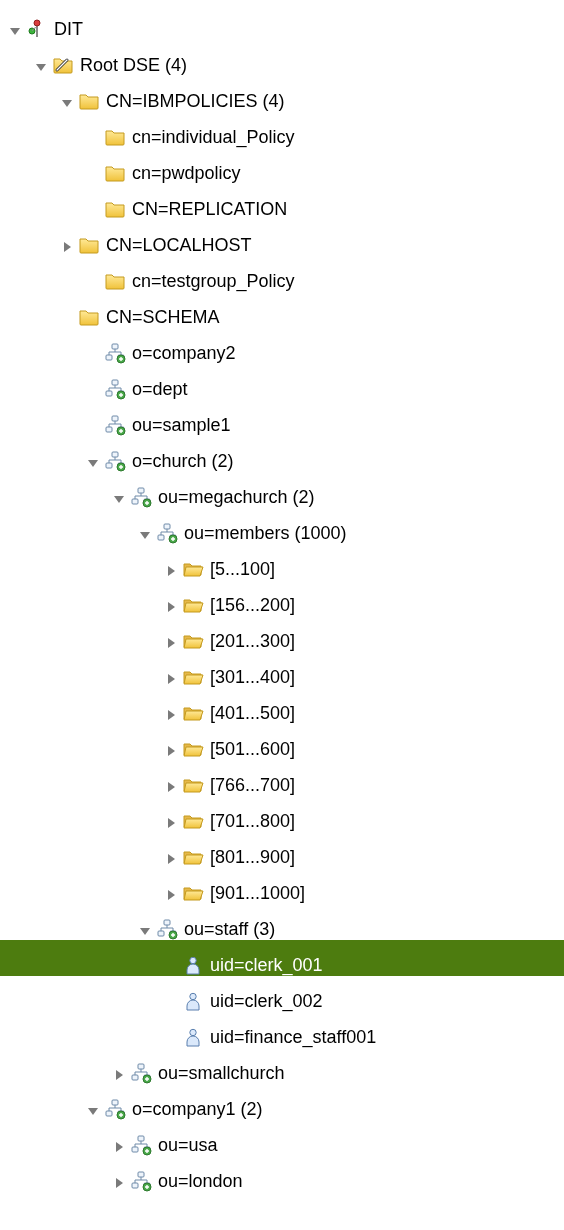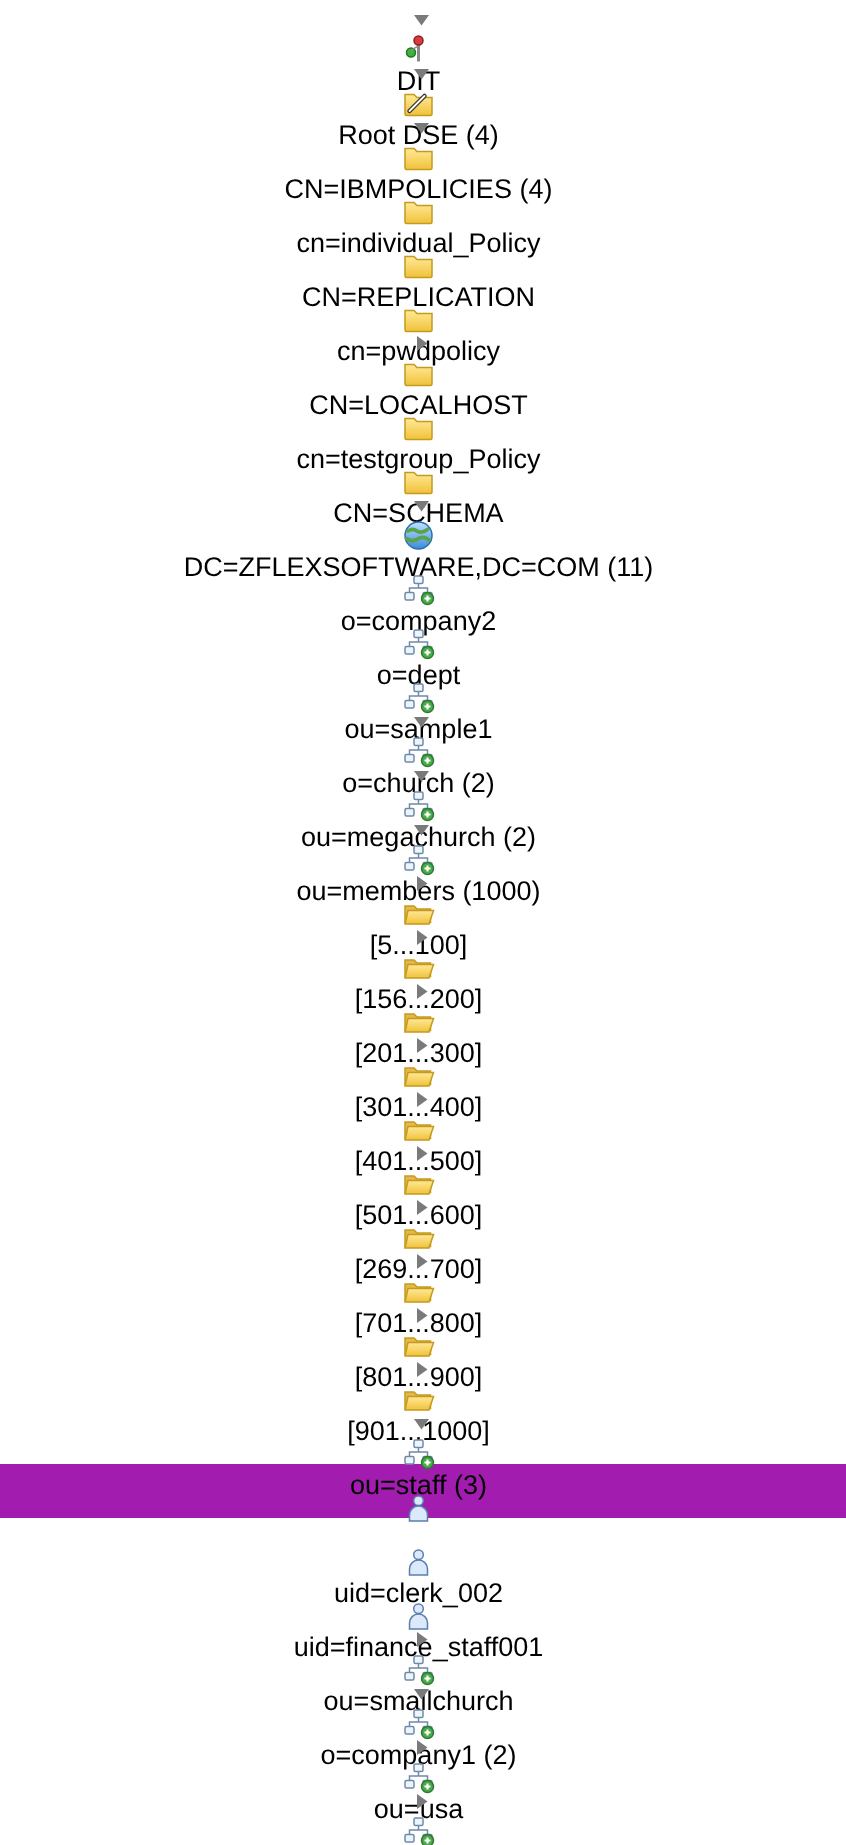--- a/index.html
+++ b/index.html
@@ -9,25 +9,24 @@
     font-family: -apple-system, "Helvetica Neue", Arial, sans-serif;
     font-size: 18px;
     color: #000;
     background: #fff;
     width: 564px;
     position: relative;
   }
   .tree { padding-top: 4px; }
   .row {
     display: flex;
-    align-items: center;
+    align-items: flex-end;
     height: 36px;
     white-space: nowrap;
     cursor: default;
-    flex-direction: column;
   }
   .indent { display: inline-block; flex: 0 0 auto; }
   .arrow {
     width: 18px;
     height: 18px;
     flex: 0 0 18px;
     display: inline-flex;
     align-items: center;
     justify-content: center;
     margin-right: 2px;
@@ -38,23 +37,22 @@
     height: 22px;
     flex: 0 0 22px;
     display: inline-flex;
     align-items: center;
     justify-content: center;
     margin-right: 6px;
   }
   .icon svg { display: block; }
   .label { padding-right: 6px; }
   .selected {
-    background: #a21caf;
+    background: #4d7c0f;
     color: #fff;
-    font-style: italic;
   }
 </style>
 </head>
 <body>
 
 <div class="tree" id="tree">
     <div class="row">
       <span class="indent" style="width: 6px;"></span>
       <span class="arrow">
         <svg viewBox="0 0 12 12" width="12" height="12">
@@ -112,33 +110,33 @@
       <span class="label">cn=individual_Policy</span>
     </div>
     <div class="row">
       <span class="indent" style="width: 84px;"></span>
       <span class="arrow"></span>
       <span class="icon">
         <svg viewBox="0 0 22 22" width="22" height="22">
       <path d="M2 5 h6 l2 2 h10 v11 a1 1 0 0 1 -1 1 H3 a1 1 0 0 1 -1 -1 Z" fill="url(#fgrad)" stroke="#c49a1f" stroke-width="1"></path>
     </svg>
       </span>
+      <span class="label">cn=pwdpolicy</span>
+    </div>
+    <div class="row">
+      <span class="indent" style="width: 84px;"></span>
+      <span class="arrow"></span>
+      <span class="icon">
+        <svg viewBox="0 0 22 22" width="22" height="22">
+      <path d="M2 5 h6 l2 2 h10 v11 a1 1 0 0 1 -1 1 H3 a1 1 0 0 1 -1 -1 Z" fill="url(#fgrad)" stroke="#c49a1f" stroke-width="1"></path>
+    </svg>
+      </span>
       <span class="label">CN=REPLICATION</span>
     </div>
     <div class="row">
-      <span class="indent" style="width: 84px;"></span>
-      <span class="arrow"></span>
-      <span class="icon">
-        <svg viewBox="0 0 22 22" width="22" height="22">
-      <path d="M2 5 h6 l2 2 h10 v11 a1 1 0 0 1 -1 1 H3 a1 1 0 0 1 -1 -1 Z" fill="url(#fgrad)" stroke="#c49a1f" stroke-width="1"></path>
-    </svg>
-      </span>
-      <span class="label">cn=pwdpolicy</span>
-    </div>
-    <div class="row">
       <span class="indent" style="width: 58px;"></span>
       <span class="arrow">
         <svg viewBox="0 0 12 12" width="12" height="12">
           <path d="M3 1 L10 6 L3 11 Z" fill="#7a7a7a"></path>
         </svg>
       </span>
       <span class="icon">
         <svg viewBox="0 0 22 22" width="22" height="22">
       <path d="M2 5 h6 l2 2 h10 v11 a1 1 0 0 1 -1 1 H3 a1 1 0 0 1 -1 -1 Z" fill="url(#fgrad)" stroke="#c49a1f" stroke-width="1"></path>
     </svg>
@@ -159,35 +157,20 @@
       <span class="indent" style="width: 58px;"></span>
       <span class="arrow"></span>
       <span class="icon">
         <svg viewBox="0 0 22 22" width="22" height="22">
       <path d="M2 5 h6 l2 2 h10 v11 a1 1 0 0 1 -1 1 H3 a1 1 0 0 1 -1 -1 Z" fill="url(#fgrad)" stroke="#c49a1f" stroke-width="1"></path>
     </svg>
       </span>
       <span class="label">CN=SCHEMA</span>
     </div>
     <div class="row">
-      <span class="indent" style="width: 58px;"></span>
-      <span class="arrow">
-        <svg viewBox="0 0 12 12" width="12" height="12">
-          <path d="M1 3 L11 3 L6 10 Z" fill="#7a7a7a"></path>
-        </svg>
-      </span>
-      <span class="icon">
-        <svg viewBox="0 0 22 22" width="22" height="22">
-      <circle cx="11" cy="11" r="9" fill="url(#ggrad)" stroke="#2b6fb3"></circle>
-      <path d="M4 8 q3 -2 6 0 q3 2 7 -1 M3 13 q4 3 8 0 q3 -2 7 1" stroke="#5aa24b" stroke-width="2.5" fill="none" stroke-linecap="round"></path>
-    </svg>
-      </span>
-      <span class="label">DC=ZFLEXSOFTWARE,DC=COM (11)</span>
-    </div>
-    <div class="row">
       <span class="indent" style="width: 84px;"></span>
       <span class="arrow"></span>
       <span class="icon">
         <svg viewBox="0 0 22 22" width="22" height="22">
       <rect x="8" y="2" width="6" height="5" rx="1" fill="#eef4fb" stroke="#6f8aa8"></rect>
       <rect x="2" y="13" width="6" height="5" rx="1" fill="#eef4fb" stroke="#6f8aa8"></rect>
       <rect x="14" y="13" width="6" height="5" rx="1" fill="#eef4fb" stroke="#6f8aa8"></rect>
       <path d="M11 7 v3 M11 10 h-6 v3 M11 10 h6 v3" stroke="#6f8aa8" fill="none"></path>
       <circle cx="17" cy="17" r="4" fill="#4aa94a" stroke="#2e7a2e"></circle>
       <path d="M17 15 v4 M15 17 h4" stroke="#fff" stroke-width="1.4"></path>
@@ -378,21 +361,21 @@
         <svg viewBox="0 0 12 12" width="12" height="12">
           <path d="M3 1 L10 6 L3 11 Z" fill="#7a7a7a"></path>
         </svg>
       </span>
       <span class="icon">
         <svg viewBox="0 0 22 22" width="22" height="22">
       <path d="M2 6 h6 l2 2 h9 v9 H2 Z" fill="#e6b84a" stroke="#c49a1f"></path>
       <path d="M4 9 h17 l-3 9 H2 Z" fill="url(#fgrad)" stroke="#c49a1f"></path>
     </svg>
       </span>
-      <span class="label">[269...700]</span>
+      <span class="label">[766...700]</span>
     </div>
     <div class="row">
       <span class="indent" style="width: 162px;"></span>
       <span class="arrow">
         <svg viewBox="0 0 12 12" width="12" height="12">
           <path d="M3 1 L10 6 L3 11 Z" fill="#7a7a7a"></path>
         </svg>
       </span>
       <span class="icon">
         <svg viewBox="0 0 22 22" width="22" height="22">

